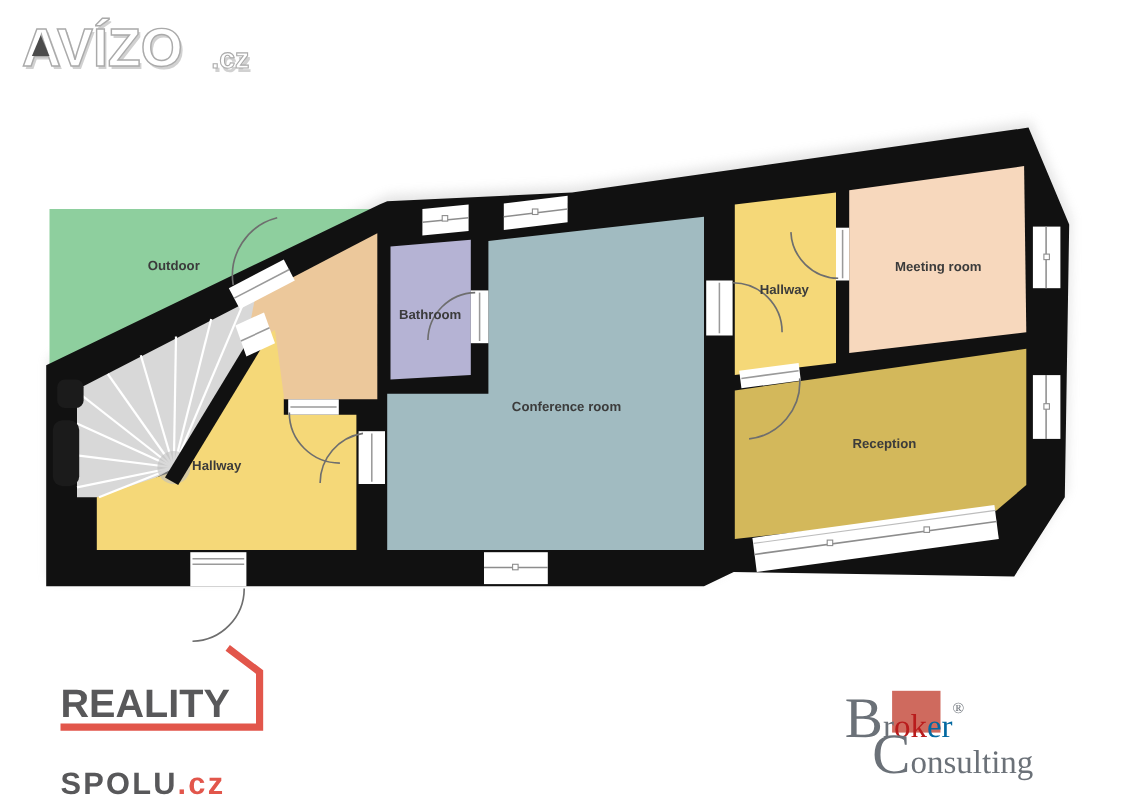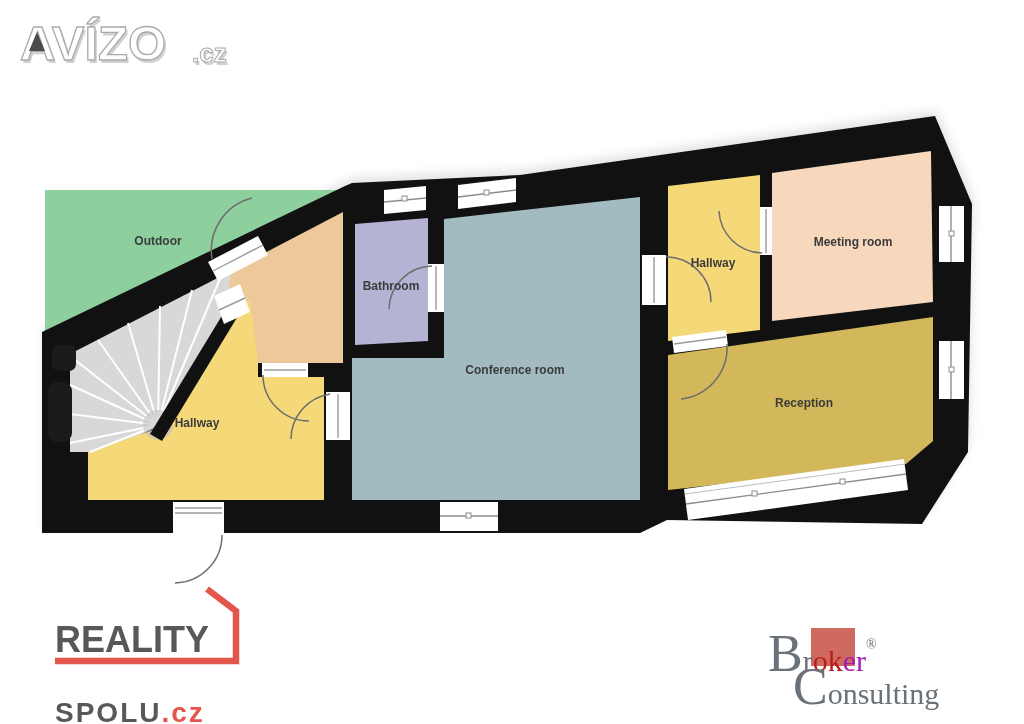--- a/index.html
+++ b/index.html
@@ -159,20 +159,20 @@
     <span style="color:#58585a">SPOLU</span><span style="color:#e2564b">.cz</span>
   </div>
 </div>
 
 <div class="logo-broker">
   <div class="sq" style="background:#cf6a5e"></div>
   <div class="l1">
     <span class="cap" style="color:#6b7178">B</span>
       <span class="sm" style="color:#6b7178">r</span>
       <span class="sm" style="color:#b91c1c">ok</span>
-      <span class="sm" style="color:#a21caf">er</span>
+      <span class="sm" style="color:#0369a1">er</span>
       <span class="reg" style="color:#6b7178">®</span>
   </div>
   <div class="l2">
     <span class="cap" style="color:#6b7178">C</span>
       <span class="sm" style="color:#6b7178">onsulting</span>
   </div>
 </div>
 
 </body></html>

